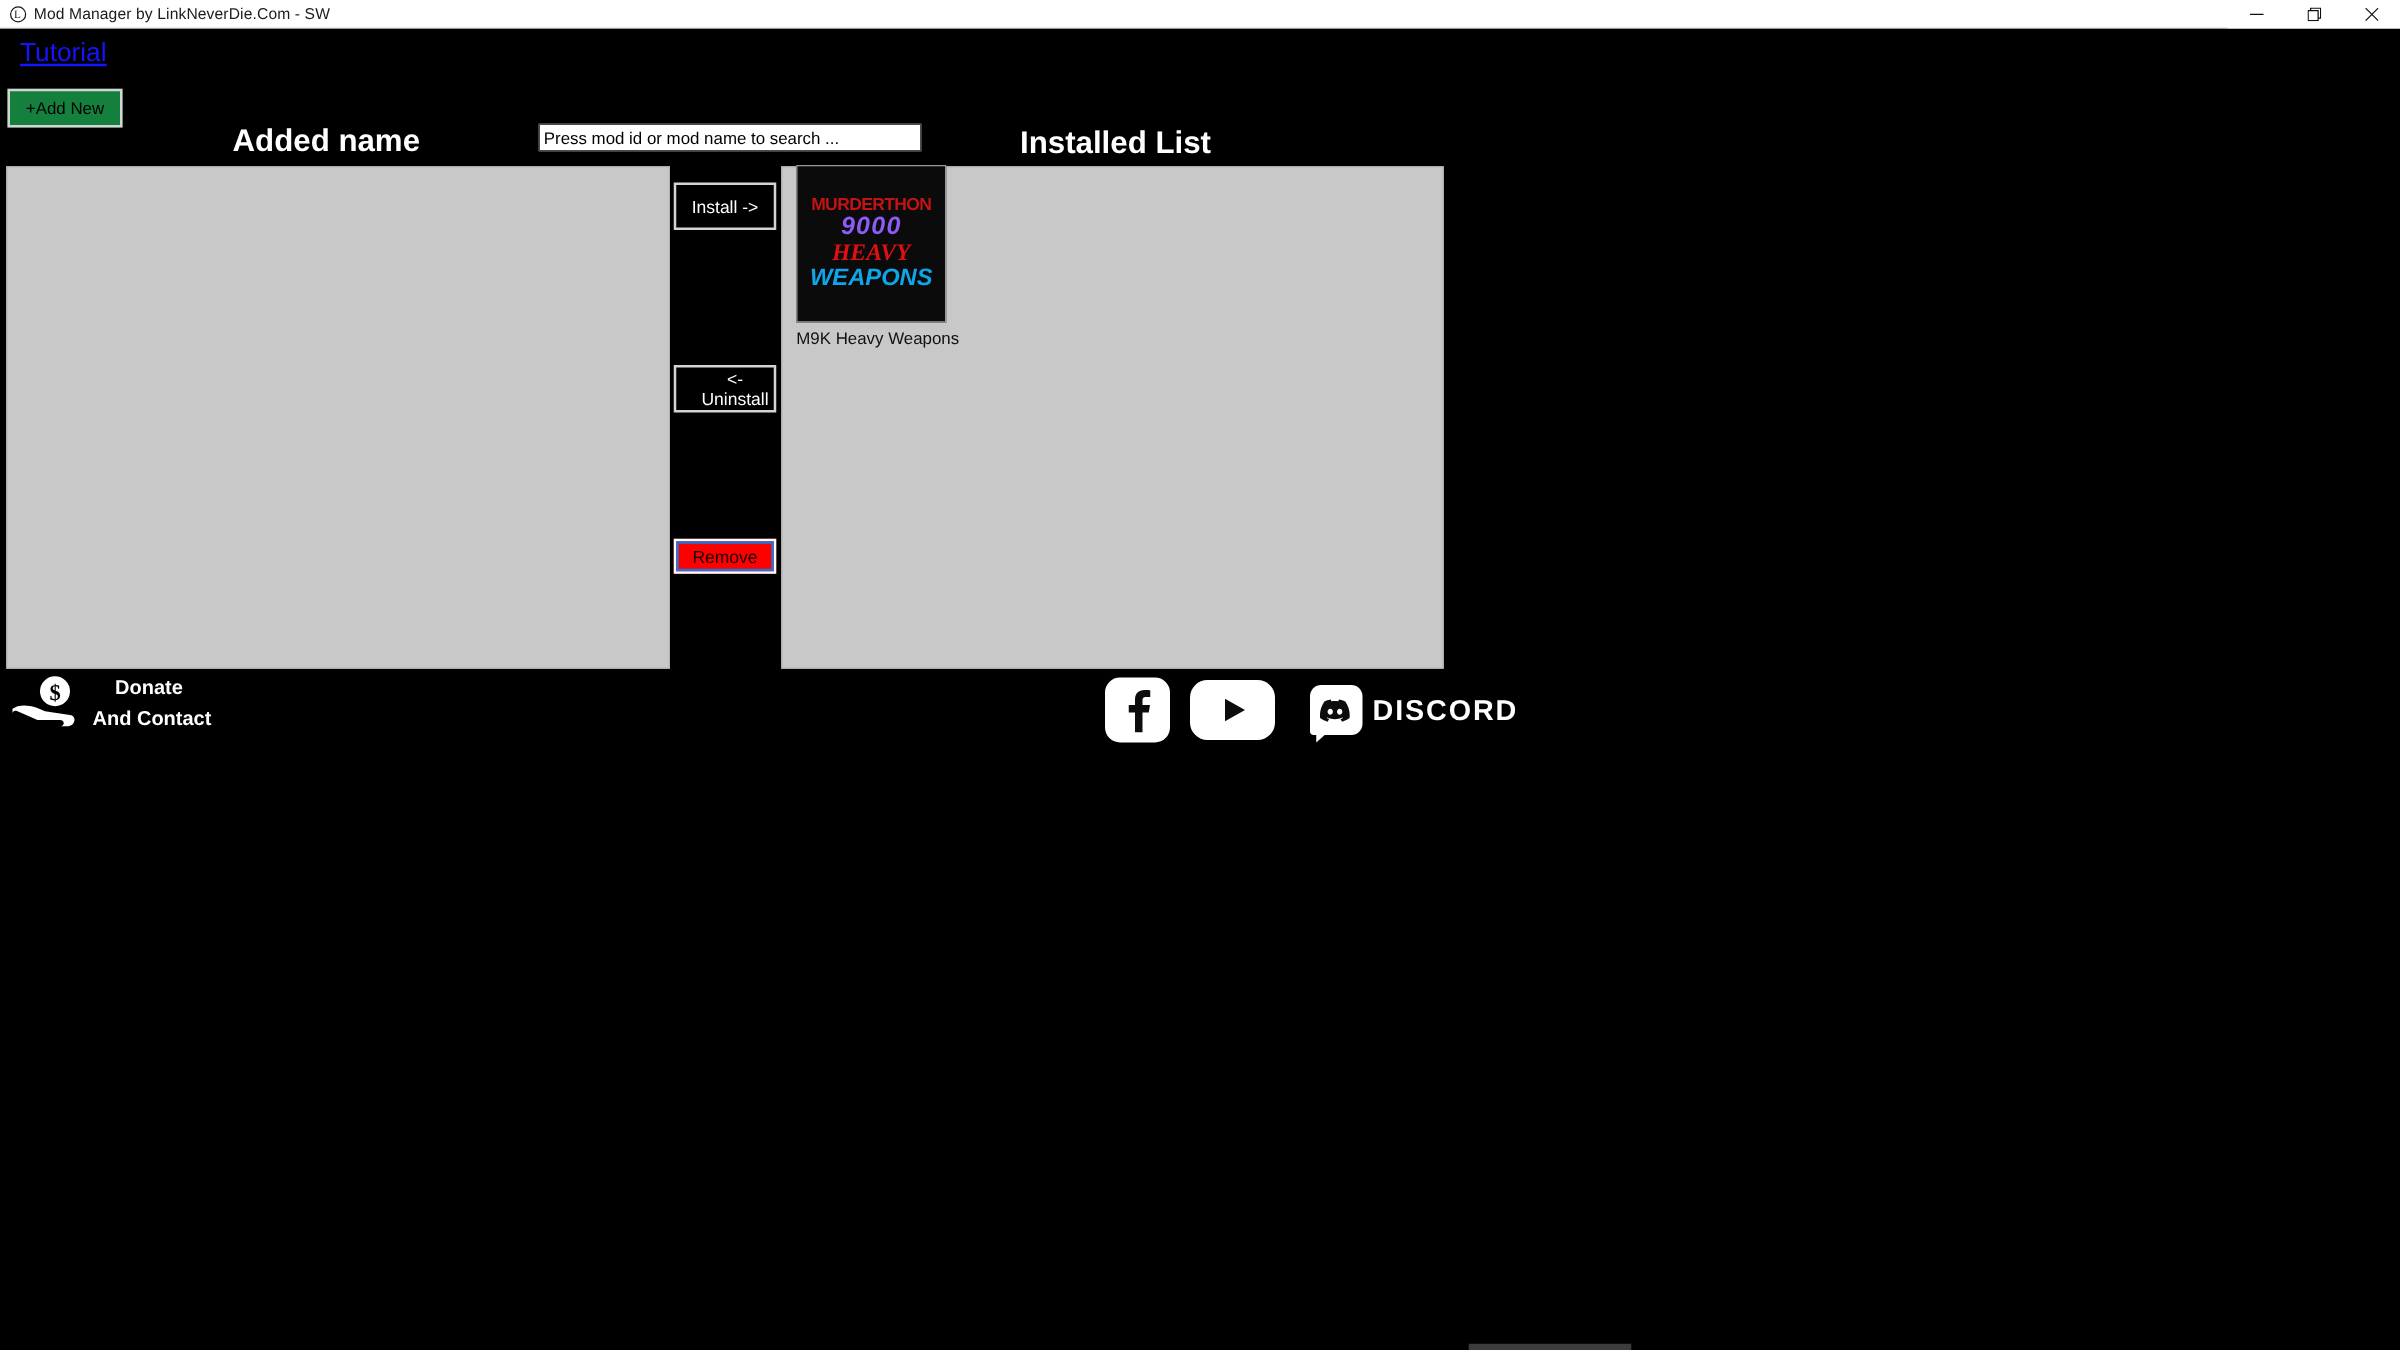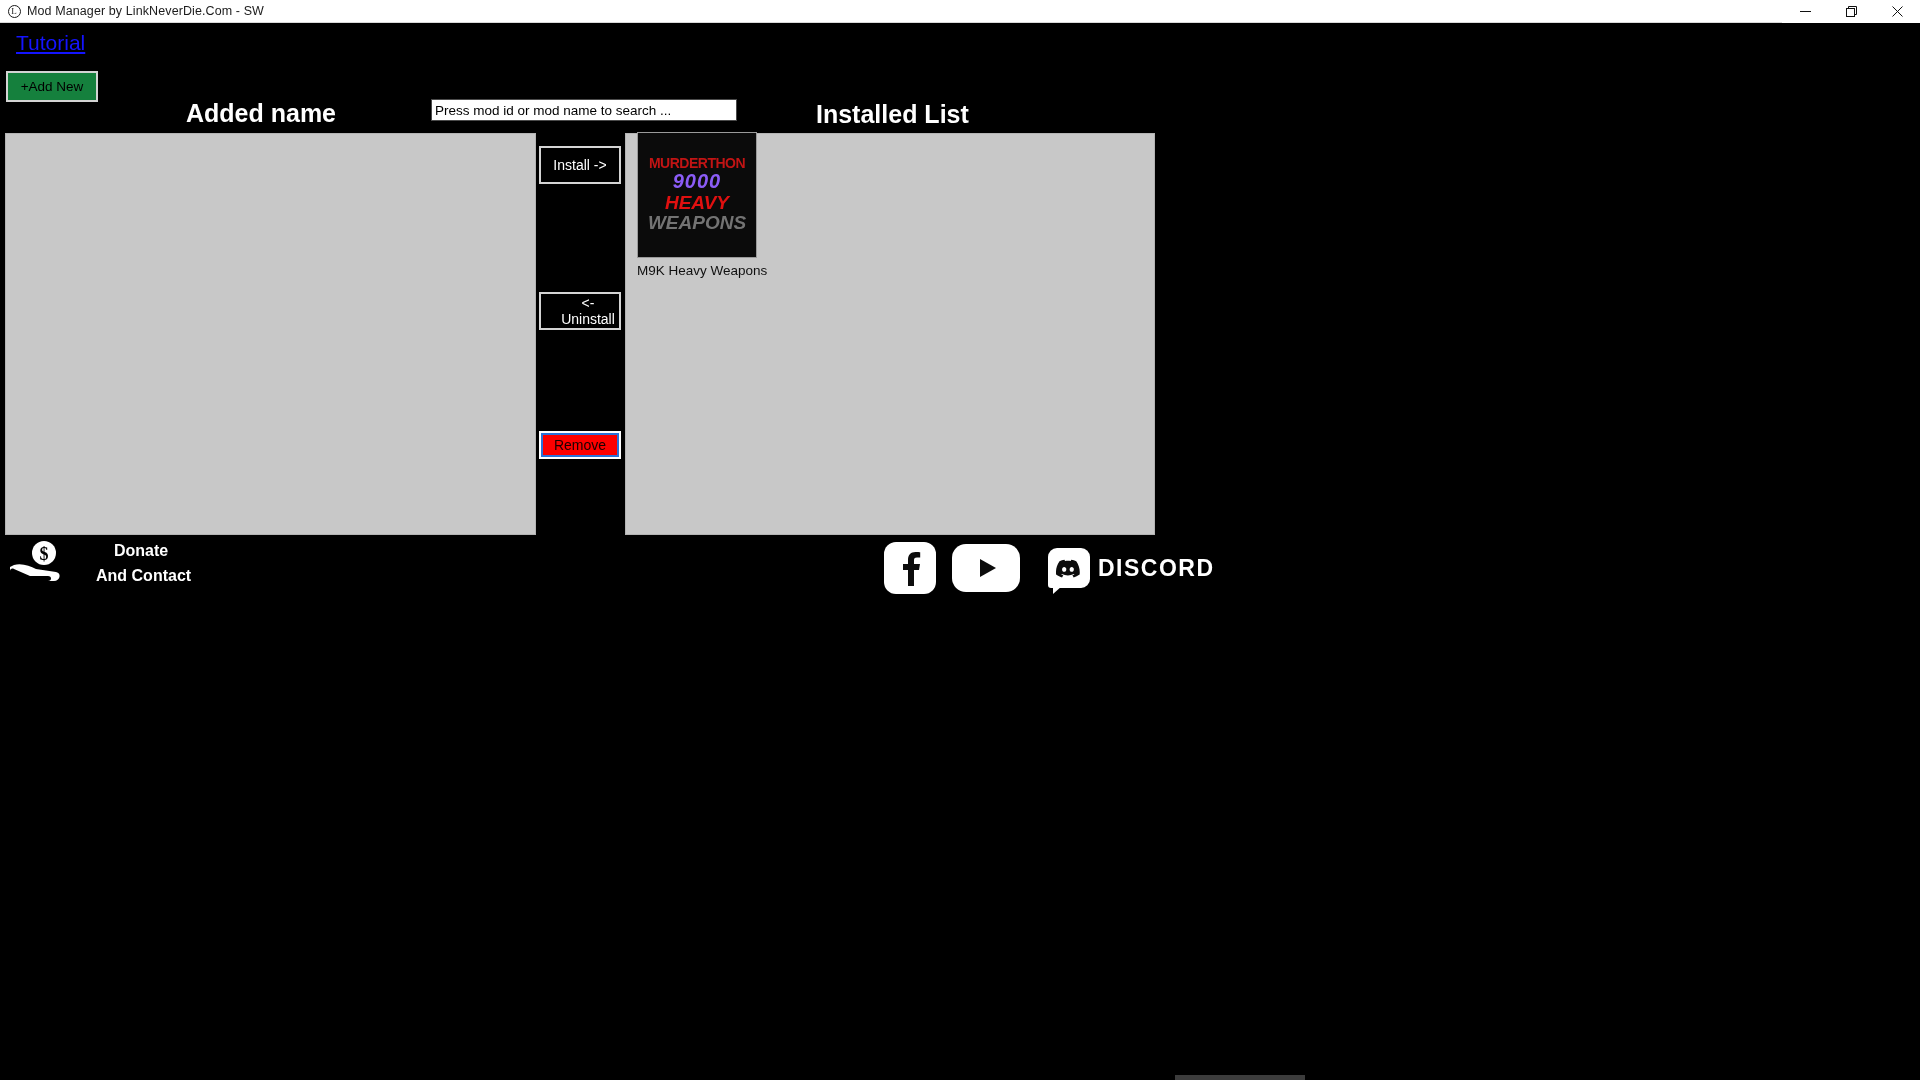--- a/index.html
+++ b/index.html
@@ -192,25 +192,25 @@
     font-style: italic;
     font-family: "Liberation Sans", sans-serif;
     letter-spacing: 1px;
     margin-top: 1px;
   }
   .mt-line3 {
     color: #e01010;
     font-size: 19px;
     font-weight: bold;
     font-style: italic;
-    font-family: Liberation Sans, sans-serif;
+    font-family: Liberation Serif, serif;
     margin-top: 2px;
   }
   .mt-line4 {
-    color: #737373;
+    color: #0ea5e9;
     font-size: 19px;
     font-weight: bold;
     font-style: italic;
     font-family: "Liberation Sans", sans-serif;
     margin-top: 1px;
     margin-bottom: 14px;
     text-align: center;
   }
   .mod-label {
     margin-top: 5px;
@@ -223,21 +223,20 @@
 
   
   .donate {
     position: absolute;
     left: 8px; top: 515px;
     display: flex;
     align-items: center;
   }
   .donate-icon { width: 66px; height: 48px; flex: 0 0 auto; }
   .donate-text {
-    margin-left: 22px;
     color: #ffffff;
     font-size: 16px;
     font-weight: bold;
     line-height: 25px;
     font-family: "Liberation Sans", sans-serif;
   }
   .donate-text .l1 { display: block; margin-left: 18px; }
   .donate-text .l2 { display: block; }
 
   

